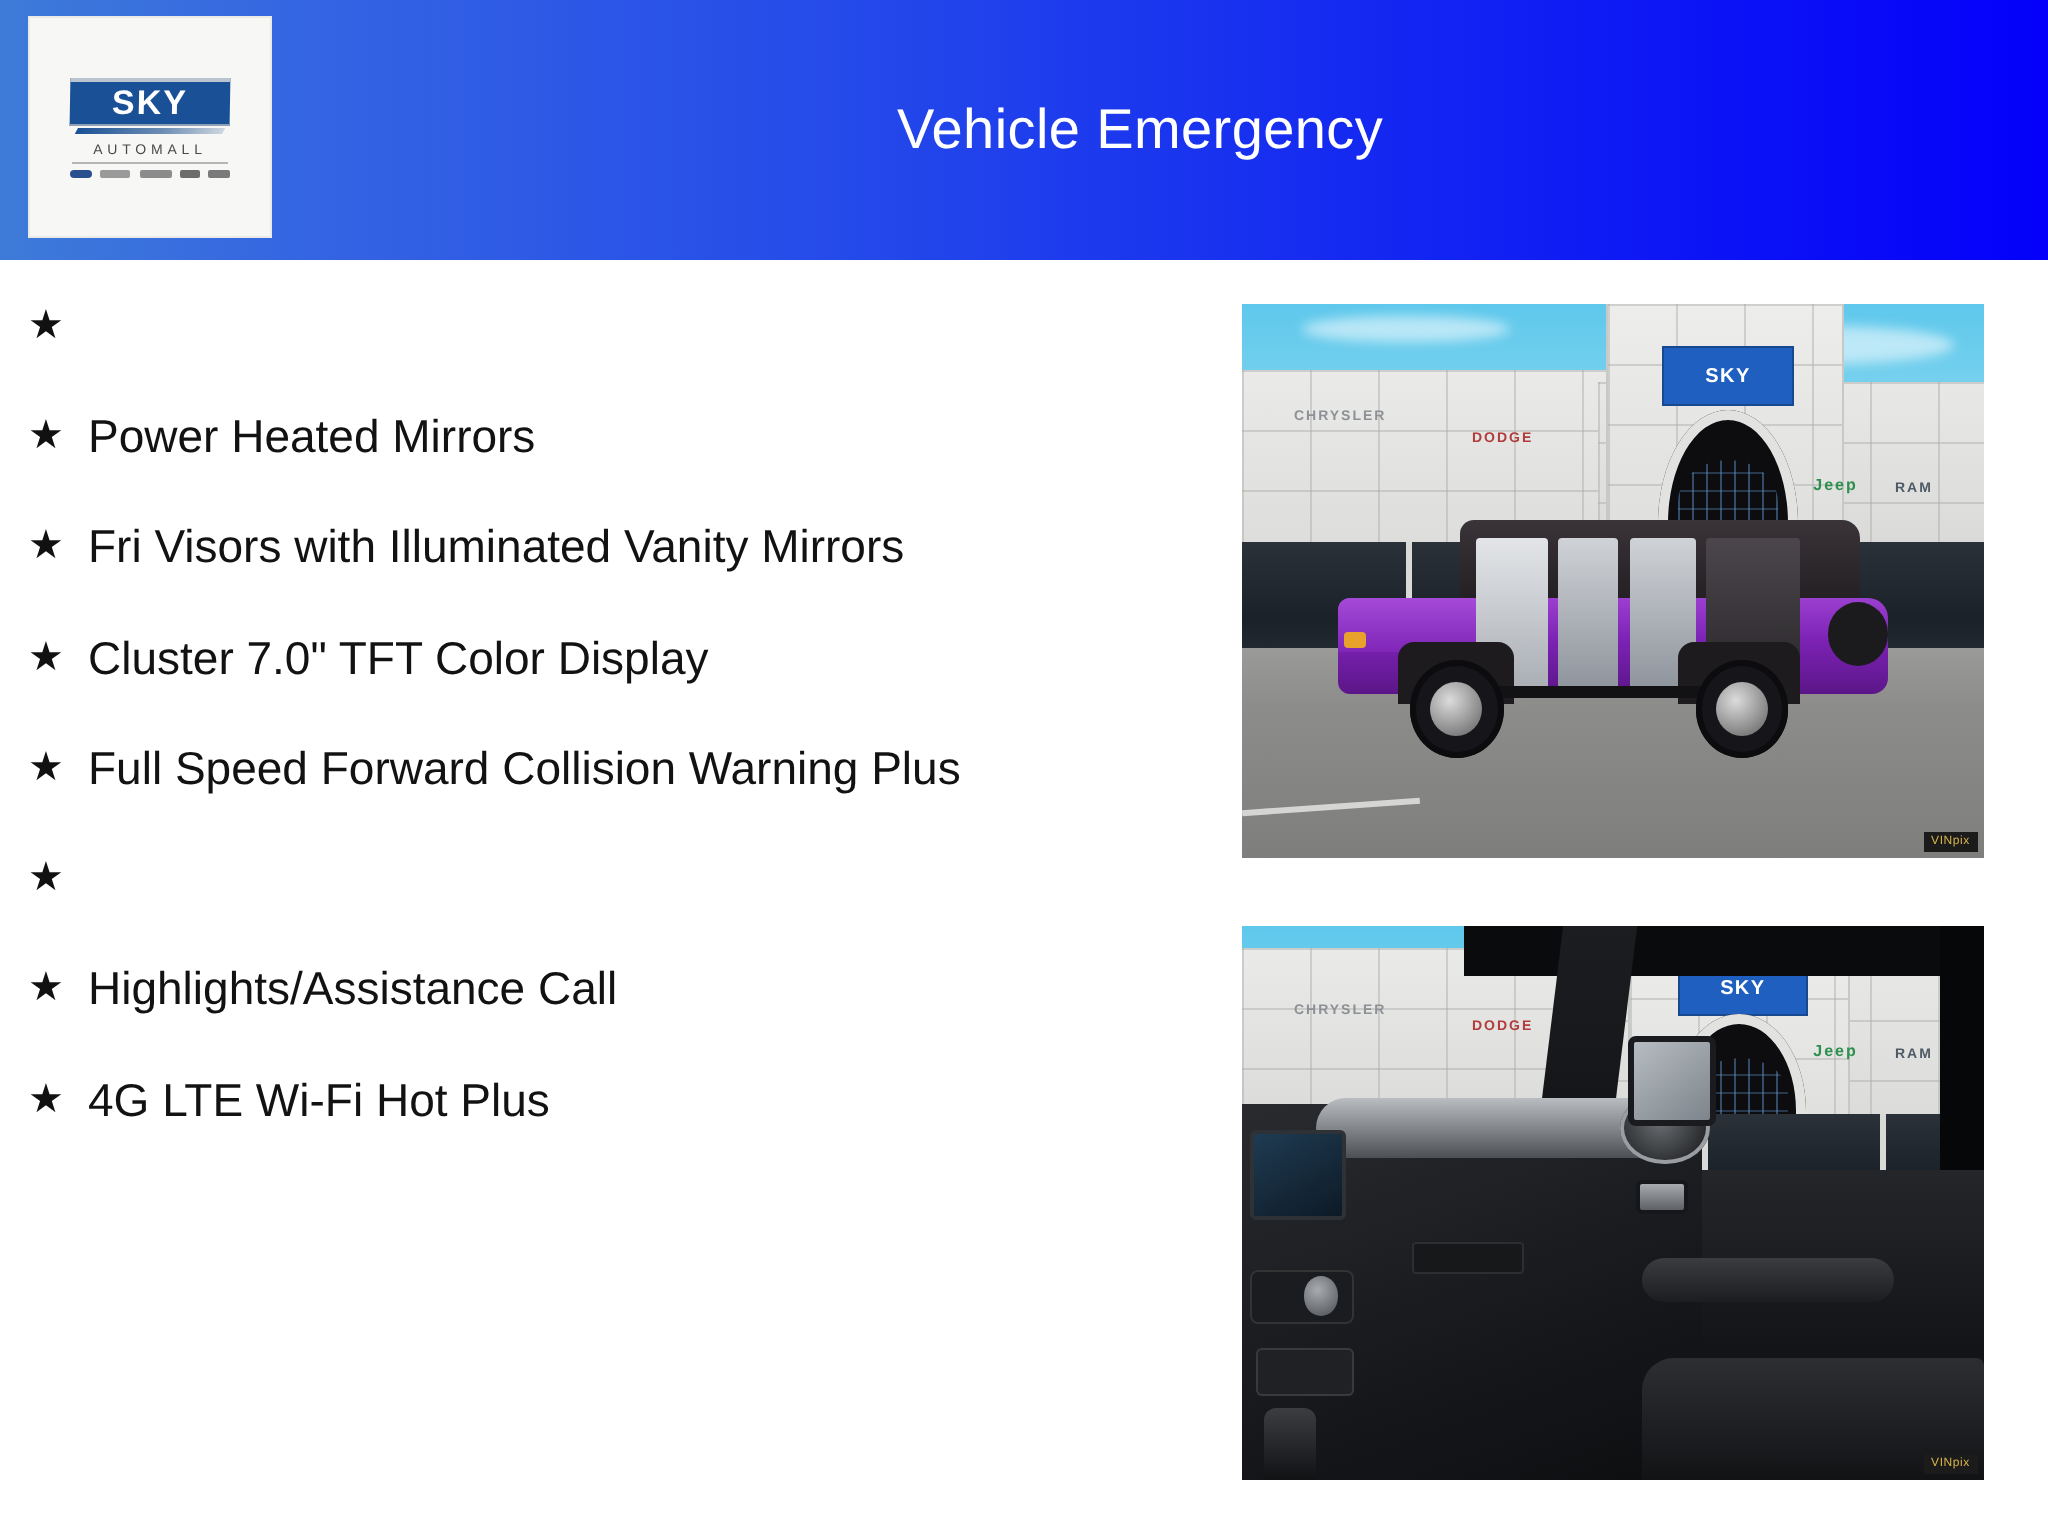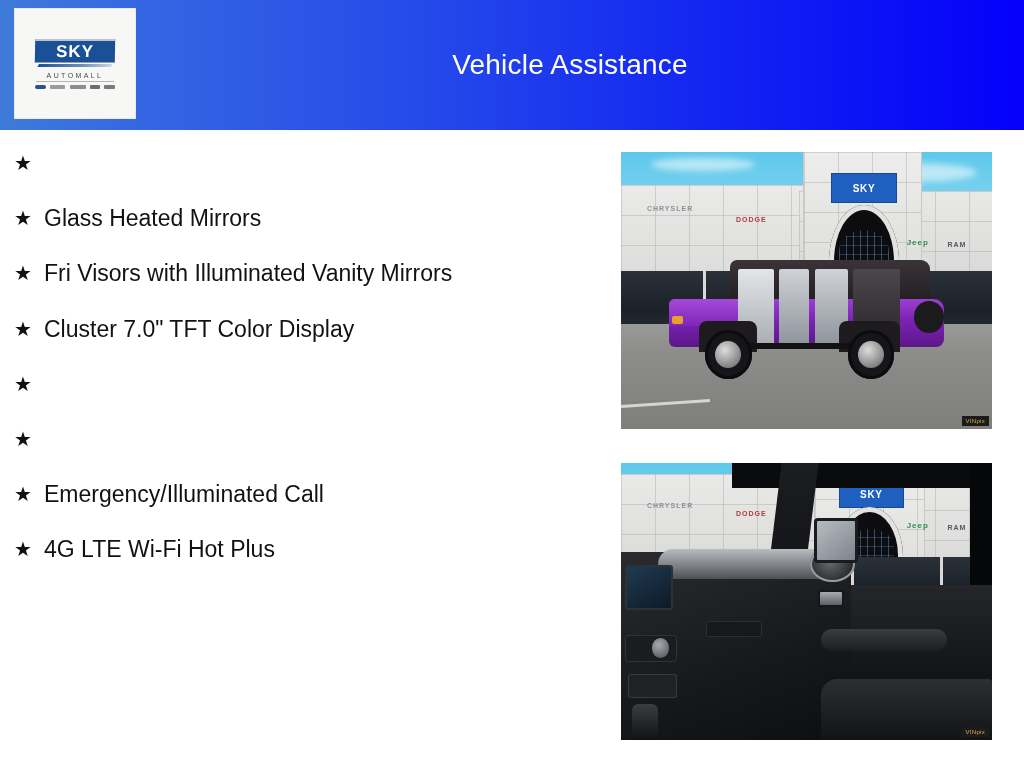--- a/index.html
+++ b/index.html
@@ -305,55 +305,56 @@
         <div class="logo-brands">
           <i class="bmark b0"></i>
           <i class="bmark b1"></i>
           <i class="bmark b2"></i>
           <i class="bmark b3"></i>
           <i class="bmark b4"></i>
         </div>
       </div>
     </div>
 
-    <div class="header-title">Vehicle Assistance</div>
+    <div class="header-title">Vehicle Emergency</div>
   </div>
 
   <div class="features">
 
     <div class="feature">
       <span class="star">★</span>
     </div>
 
     <div class="feature">
       <span class="star">★</span>
-      <span class="feature-text">Glass Heated Mirrors</span>
+      <span class="feature-text">Power Heated Mirrors</span>
     </div>
 
     <div class="feature">
       <span class="star">★</span>
       <span class="feature-text">Fri Visors with Illuminated Vanity Mirrors</span>
     </div>
 
     <div class="feature">
       <span class="star">★</span>
       <span class="feature-text">Cluster 7.0" TFT Color Display</span>
     </div>
 
     <div class="feature">
       <span class="star">★</span>
-    </div>
-
-    <div class="feature">
-      <span class="star">★</span>
-    </div>
-
-    <div class="feature">
-      <span class="star">★</span>
-      <span class="feature-text">Emergency/Illuminated Call</span>
+      <span class="feature-text">Full Speed Forward Collision Warning Plus</span>
+    </div>
+
+    <div class="feature">
+      <span class="star">★</span>
+    </div>
+
+    <div class="feature">
+      <span class="star">★</span>
+      <span class="feature-text">Highlights/Assistance Call</span>
     </div>
 
     <div class="feature">
       <span class="star">★</span>
       <span class="feature-text">4G LTE Wi-Fi Hot Plus</span>
     </div>
 
   </div>
 
   <div class="photo top">

